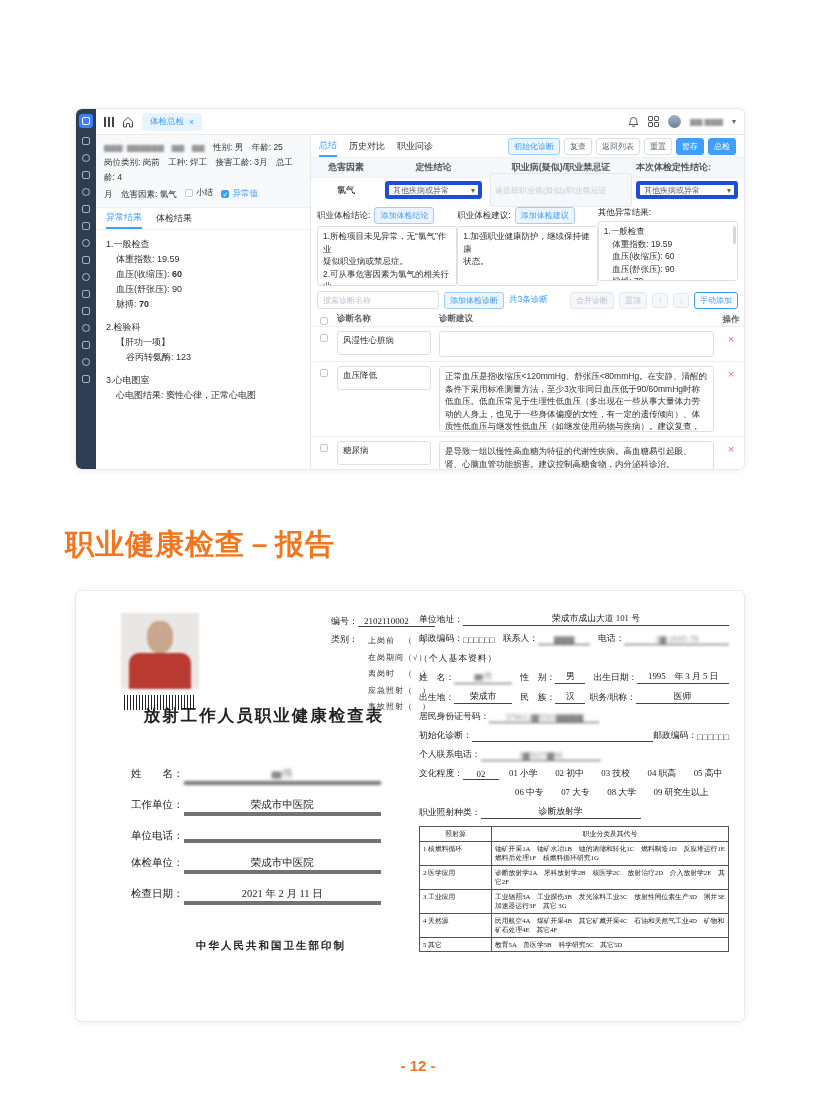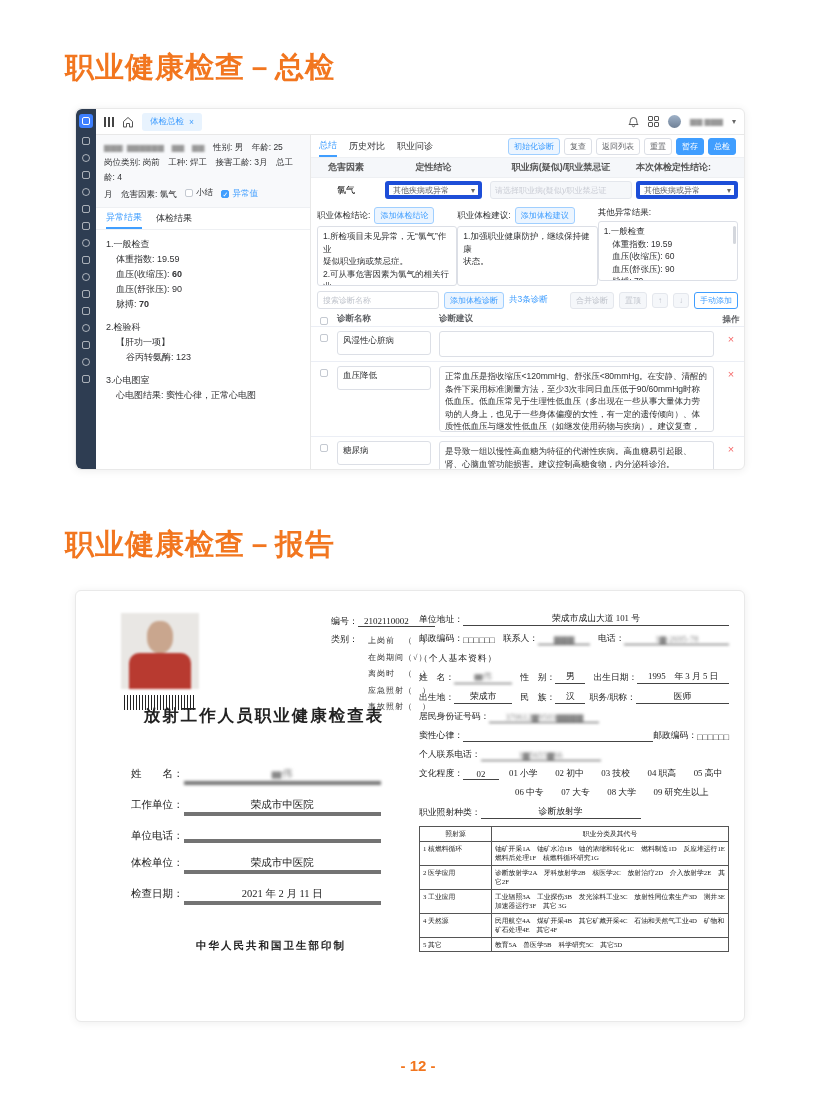--- a/index.html
+++ b/index.html
@@ -48,21 +48,21 @@
   .bt-lt { background:#ecf5ff; border:1px solid #a0cfff; color:#409eff; }
   .bt-pl { background:#fff; border:1px solid #dcdfe6; color:#606266; }
   .bt-pr { background:#409eff; border:1px solid #409eff; color:#fff; }
   .bt-ds { background:#f5f7fa; border:1px solid #e4e7ed; color:#c0c4cc; }
   .bt-ol { background:#fff; border:1px solid #409eff; color:#409eff; }
   .hzhead { display:flex; background:#f5f7fa; border-bottom:1px solid #eef0f3; font-weight:600; color:#555; height:20px; align-items:center; text-align:center; }
   .hzrow { display:flex; align-items:center; height:26px; text-align:center; padding-bottom:2px; }
   .hc1{width:70px;} .hc2{width:105px;} .hc3{width:150px; } .hc4{flex:1;}
   .sel { border:4px solid #1d4ed8; border-radius:3px; background:#fff; height:18px; display:flex; align-items:center; padding:0 4px; font-size:8px; color:#606266; position:relative; }
   .sel .caret { position:absolute; right:3px; }
-  .dis-inp { border:1px solid #e4e7ed; border-radius:3px; background:#f5f7fa; height:18px; display:flex; align-items:center; padding:0 4px; font-size:8px; color:#c9ccd4; overflow:hidden; white-space:nowrap; }
+  .dis-inp { border:1px solid #e4e7ed; border-radius:3px; background:#f5f7fa; height:34px; display:flex; align-items:center; padding:0 4px; font-size:8px; color:#c9ccd4; overflow:hidden; white-space:nowrap; }
   .conc-row { display:flex; padding:3px 6px 2px; }
   .conc-col { flex:1; min-width:0; }
   .conc-lab { display:flex; align-items:center; gap:4px; margin-bottom:2px; font-size:8.5px; color:#303133; white-space:nowrap; }
   .tarea { border:1px solid #dcdfe6; border-radius:3px; height:60px; padding:3px 5px; font-size:8.5px; line-height:12.5px; color:#303133; white-space:pre-wrap; overflow:hidden; position:relative; }
   .scrollthumb { position:absolute; right:1px; top:4px; width:3px; height:18px; background:#d4d7dd; border-radius:2px; }
   .searchrow { display:flex; align-items:center; gap:5px; padding:3px 6px; }
   .s-inp { border:1px solid #dcdfe6; border-radius:3px; height:18px; flex:1; font-size:8px; padding:0 5px; color:#303133; background:#fff; font-family:"Liberation Sans",sans-serif; }
   .s-inp::placeholder { color:#c0c4cc; }
   .linkblue { color:#409eff; font-size:8.5px; white-space:nowrap; }
   .dtable { flex:1; display:flex; flex-direction:column; font-size:8.5px; min-height:0; }
@@ -100,21 +100,20 @@
   .rtable { width:100%; border-collapse:collapse; margin-top:6px; font-size:6.8px; line-height:9.5px; }
   .rtable td, .rtable th { border:1px solid #555; padding:2px 3px; font-weight:400; text-align:left; vertical-align:top; }
   .rtable th { text-align:center; }
   .tc1 { width:72px; }
 </style>
 </head>
 <body>
 
 <div class="page">
 
-  <div class="sec-title" style="top:48px;">职业健康检查－总检</div>
 
   <div class="card c1">
     <div class="sidebar">
       <div class="sb-chip">
           <span class="sb-ic" style="border-color:#fff;"></span>
         </div>
       <span class="sb-ic"></span>
       <span class="sb-ic rnd"></span>
       <span class="sb-ic"></span>
       <span class="sb-ic rnd"></span>
@@ -405,21 +404,21 @@
           <span style="margin-left:8px;">民　族：</span>
             <span class="u" style="width:30px;">汉</span>
           <span style="margin-left:4px;">职务/职称：</span>
             <span class="u" style="flex:1;">医师</span>
         </div>
         <div class="rrow">
             <span>居民身份证号码：</span>
             <span class="u blur" style="width:110px;">370612▆9503▆▆▆▆</span>
           </div>
         <div class="rrow">
-            <span>窦性心律：</span>
+            <span>初始化诊断：</span>
             <span class="u" style="flex:1;"></span>
             <span>邮政编码：</span>
             <span>□□□□□□</span>
           </div>
         <div class="rrow">
             <span>个人联系电话：</span>
             <span class="u blur" style="width:120px;">1▆5655▆66</span>
           </div>
         <div class="rrow" style="margin-top:4px;">
           <span>文化程度：</span>

